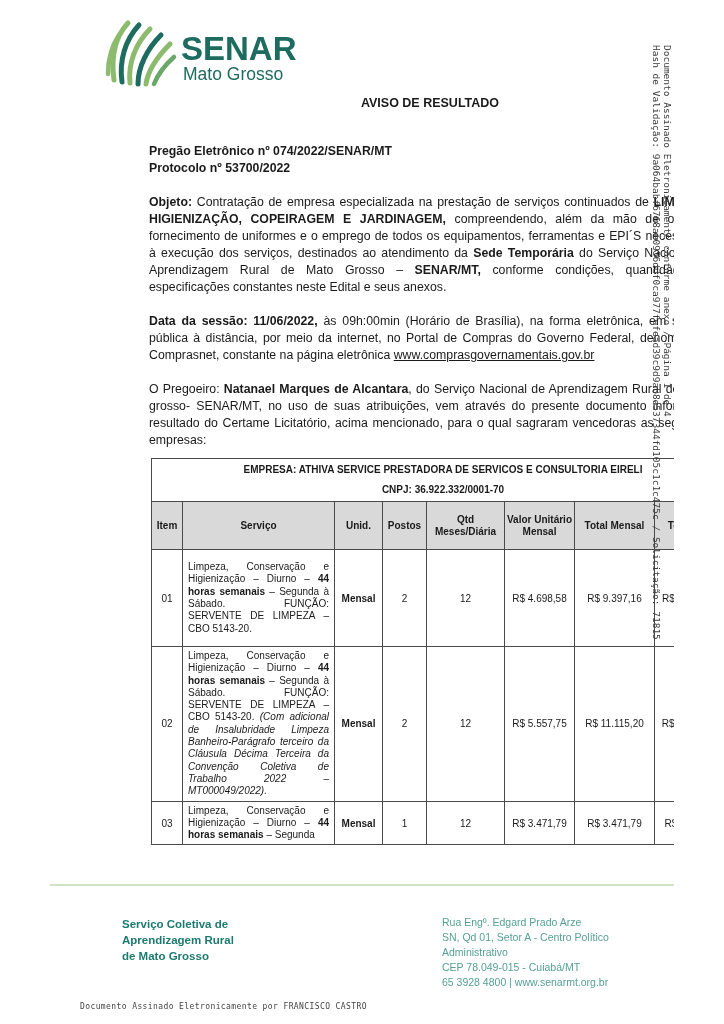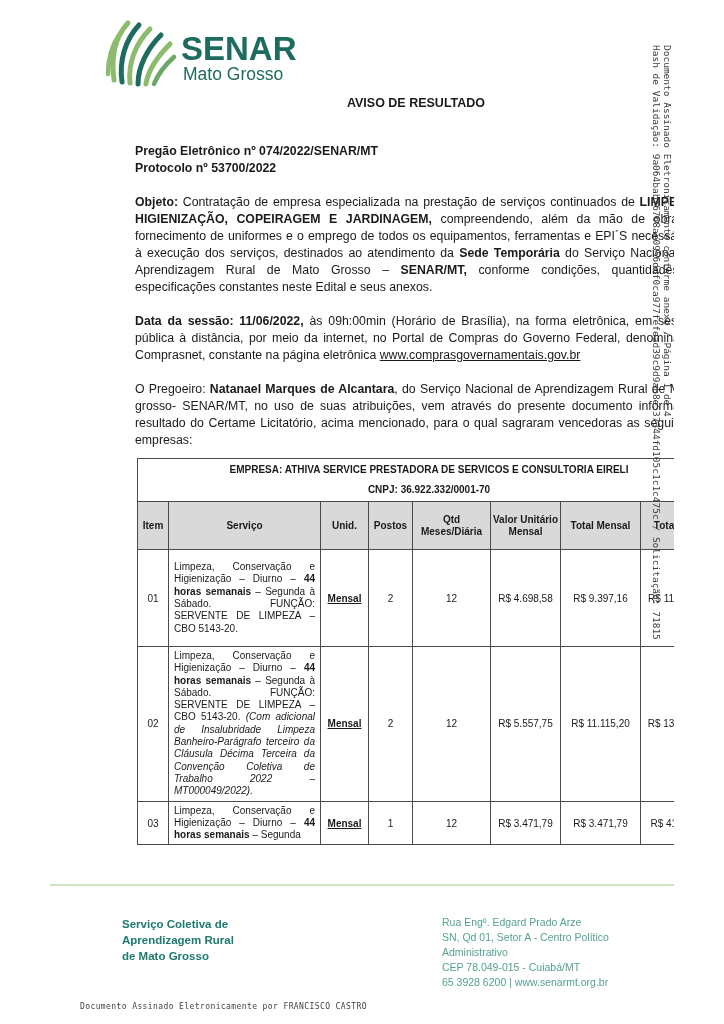--- a/index.html
+++ b/index.html
@@ -5,33 +5,33 @@
   * { margin:0; padding:0; box-sizing:border-box; }
   html,body { background:#ffffff; }
   .page {
     position:relative; width:624px; height:1024px; margin:0 auto;
     background:#ffffff; overflow:hidden;
     font-family:"Liberation Sans", sans-serif; color:#1a1a1a;
   }
   
   .logo { position:absolute; left:54px; top:16px; }
   
-  .content { position:absolute; left:85px; top:0; width:562px; }
+  .content { position:absolute; left:99px; top:0; width:562px; }
   .doc-title { margin-top:96px; text-align:center; font-weight:bold; font-size:12.5px; }
   .refs { margin-top:33px; font-weight:bold; font-size:12.3px; line-height:17px; }
   p.body { margin-top:17px; font-size:12.3px; line-height:17px; text-align:justify; }
   p.body span.u { text-decoration:underline; }
   
   table.results { margin-top:9px; margin-left:2px; width:583px; border-collapse:collapse; table-layout:fixed; }
   table.results td, table.results th { border:1px solid #4a4a4a; font-size:10px; vertical-align:middle; }
   td.t-title { height:42px; text-align:center; font-weight:bold; font-size:10.5px; line-height:20px; padding:1px; }
   tr.t-head th { height:48px; background:#d9d9d9; font-weight:bold; line-height:12px; padding:2px 1px; text-align:center; }
   td.c-servico { text-align:justify; line-height:12.3px; padding:3px 5px; }
   td.c-item, td.c-unid, td.c-postos, td.c-qtd, td.c-vu, td.c-tm, td.c-ta { text-align:center; padding:1px; }
-  td.c-unid { font-weight:bold;text-decoration:underline; }
+  td.c-unid { font-weight:bold; }
   tr.row-0 td { height:97px; }
   tr.row-1 td { height:136px; }
   tr.row-2 td { height:40px; }
   
   .side-divider { position:absolute; left:656px; top:0; width:1px; height:1024px; background:#cccccc; }
   .side-green-block { position:absolute; left:672px; top:22px; width:52px; height:58px; background:#8fbe74; }
   .side-stripes {
     position:absolute; left:672px; top:888px; width:52px; height:136px;
     background:repeating-linear-gradient(to bottom, #8fbe74 0 9px, #ffffff 9px 14px);
   }
@@ -165,17 +165,17 @@
   <div class="footer-divider"></div>
   <div class="footer-left">
     <div>Serviço Coletiva de</div>
     <div>Aprendizagem Rural</div>
     <div>de Mato Grosso</div>
   </div>
   <div class="footer-right">
     <div>Rua Engº. Edgard Prado Arze</div>
     <div>SN, Qd 01, Setor A - Centro Político Administrativo</div>
     <div>CEP 78.049-015 - Cuiabá/MT</div>
-    <div>65 3928 6200 | www.senarmt.org.br</div>
+    <div>65 3928 4800 | www.senarmt.org.br</div>
   </div>
   <div class="signature">Documento Assinado Eletronicamente por FRANCISCO CASTRO</div>
 
 </div>
 
 </body></html>

